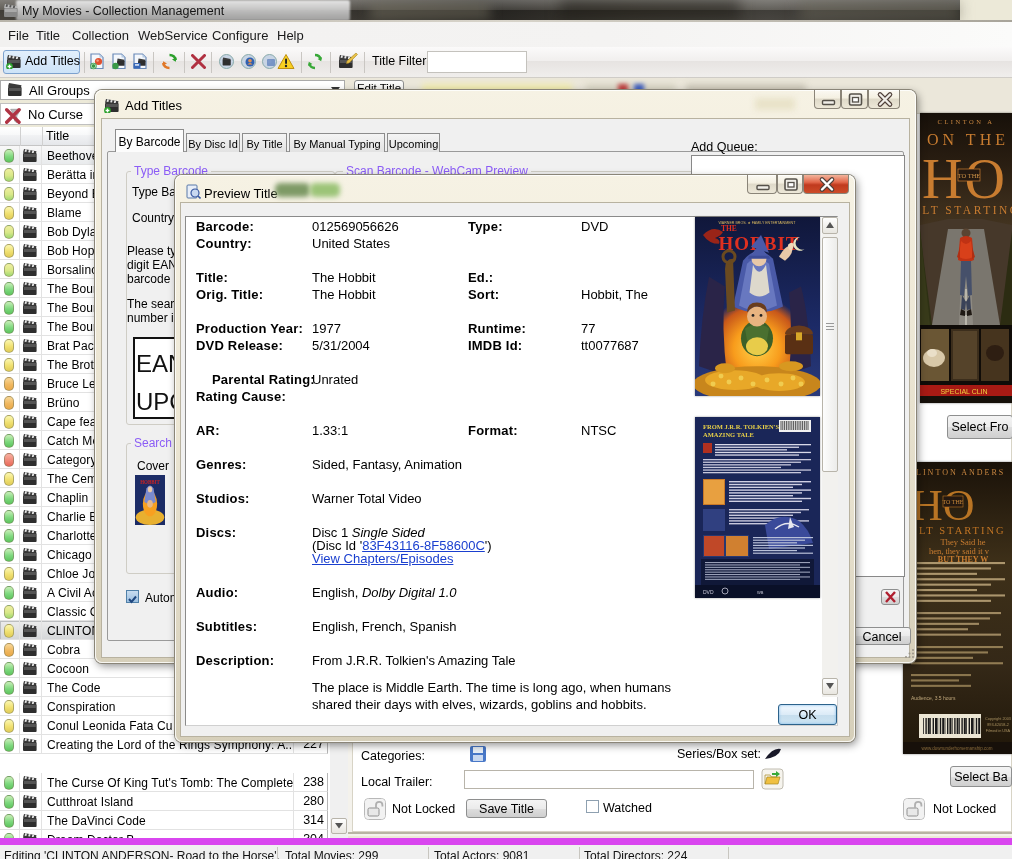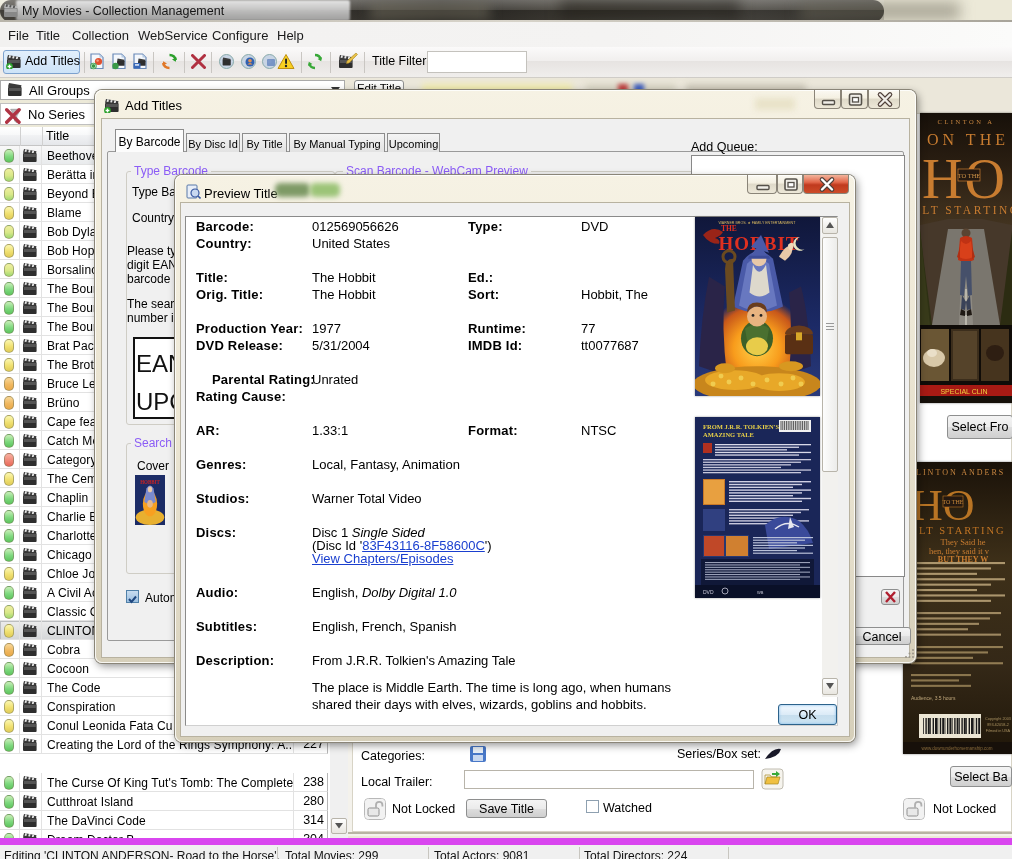--- a/index.html
+++ b/index.html
@@ -1,21 +1,20 @@
 <!DOCTYPE html>
 <html><head>
 <meta charset="utf-8">
 <style>
 * { margin:0; padding:0; box-sizing:border-box; }
 html,body { width:1012px; height:859px; overflow:hidden; }
 body { font-family:"Liberation Sans", sans-serif; position:relative; background:#ece9d8; }
 .abs { position:absolute; }
-#titlebar { left:0; top:0; width:884px; height:22px;
+#titlebar { left:0; top:0; width:960px; height:22px;
   background:linear-gradient(90deg,#55514a 0%,#3a3a38 18%,#504c44 32%,#2e2c28 50%,#4a463e 66%,#55524c 80%,#3c3a34 100%);
-  border-radius:11px;
 }
 #titlebar .tbinner{ position:absolute; left:0; top:0; width:100%; height:100%;
   background:linear-gradient(180deg, rgba(255,255,255,0.25) 0%, rgba(255,255,255,0.08) 45%, rgba(0,0,0,0.25) 46%, rgba(0,0,0,0.15) 100%);}
 #titlebar .ttext { position:absolute; left:22px; top:3.5px; color:#151515; font-size:12.5px; }
 #titlebar .tglass { position:absolute; left:16px; top:0; width:334px; height:21px;
   background:linear-gradient(180deg,rgba(235,235,235,0.95),rgba(200,200,200,0.88) 60%,rgba(175,175,175,0.85));
   filter:blur(1.2px); border-radius:2px; }
 #titlebar .blob1 { position:absolute; left:370px; top:2px; width:120px; height:18px; background:rgba(120,115,100,0.5); filter:blur(6px); }
 #titlebar .blob2 { position:absolute; left:560px; top:0px; width:180px; height:20px; background:rgba(30,28,22,0.55); filter:blur(7px); }
 #titlebar .blob3 { position:absolute; left:800px; top:2px; width:160px; height:18px; background:rgba(110,105,92,0.5); filter:blur(7px); }
@@ -369,21 +368,21 @@
   <span style="position:absolute;left:28px;top:2px;font-size:13px;">All Groups</span>
   <svg style="position:absolute;left:330px;top:6px" width="10" height="8">
       <path d="M0 0 L9 0 L4.5 6 Z" fill="#333"></path>
     </svg>
 </div>
 <div class="abs" id="combo-filter">
   <svg style="position:absolute;left:4px;top:3px" width="18" height="18" viewBox="0 0 16 16">
       <path d="M5 2 L14 2 L10.5 8 L10.5 14 L8.5 12.5 L8.5 8 Z" fill="#b8b8bc" stroke="#888" stroke-width="0.5"></path>
       <path d="M1.5 2.5 L12.5 13.5 M12.5 2.5 L1.5 13.5" stroke="#b03444" stroke-width="3" stroke-linecap="round"></path>
     </svg>
-  <span style="position:absolute;left:27px;top:3px;font-size:13px;">No Series</span>
+  <span style="position:absolute;left:27px;top:3px;font-size:13px;">No Curse</span>
 </div>
 <div class="abs" id="lheader">
   <span style="position:absolute;left:46px;top:2px;font-size:12.5px;color:#000;">Title</span>
   <i style="position:absolute;left:20px;top:0;width:1px;height:19px;background:#d0d0d0;"></i>
   <i style="position:absolute;left:42px;top:0;width:1px;height:19px;background:#d0d0d0;"></i>
   <i style="position:absolute;left:294px;top:0;width:1px;height:19px;background:#d0d0d0;"></i>
 </div>
 <div class="abs" id="ltable">
     <div class="lrow" style="top:0px;height:19px;background:linear-gradient(180deg,#f8f8f8,#e8eaec);">
       <div class="c1">
@@ -1139,21 +1138,21 @@
 <div class="pv-row" style="left:282px;top:121px;"><b>IMDB Id:</b></div>
       <div class="pv-row" style="left:395px;top:121px;">tt0077687</div>
 <div class="pv-row" style="left:26px;top:155px;"><b>Parental Rating:</b></div>
       <div class="pv-row" style="left:126px;top:155px;">Unrated</div>
 <div class="pv-row" style="left:10px;top:172px;"><b>Rating Cause:</b></div>
 <div class="pv-row" style="left:10px;top:206px;"><b>AR:</b></div>
       <div class="pv-row" style="left:126px;top:206px;">1.33:1</div>
 <div class="pv-row" style="left:282px;top:206px;text-align:right;"><b>Format:</b></div>
       <div class="pv-row" style="left:395px;top:206px;">NTSC</div>
 <div class="pv-row" style="left:10px;top:240px;"><b>Genres:</b></div>
-      <div class="pv-row" style="left:126px;top:240px;">Local, Fantasy, Animation</div>
+      <div class="pv-row" style="left:126px;top:240px;">Sided, Fantasy, Animation</div>
 <div class="pv-row" style="left:10px;top:274px;"><b>Studios:</b></div>
       <div class="pv-row" style="left:126px;top:274px;">Warner Total Video</div>
 <div class="pv-row" style="left:10px;top:308px;"><b>Discs:</b></div>
       <div class="pv-row" style="left:126px;top:308px;">Disc 1 <i>Single Sided</i></div>
 <div class="pv-row" style="left:126px;top:321px;">(Disc Id '<a class="lnk">83F43116-8F58600C</a>')</div>
 <div class="pv-row" style="left:126px;top:334px;"><a class="lnk">View Chapters/Episodes</a></div>
 <div class="pv-row" style="left:10px;top:368px;"><b>Audio:</b></div>
       <div class="pv-row" style="left:126px;top:368px;">English, <i>Dolby Digital 1.0</i></div>
 <div class="pv-row" style="left:10px;top:402px;"><b>Subtitles:</b></div>
       <div class="pv-row" style="left:126px;top:402px;">English, French, Spanish</div>

